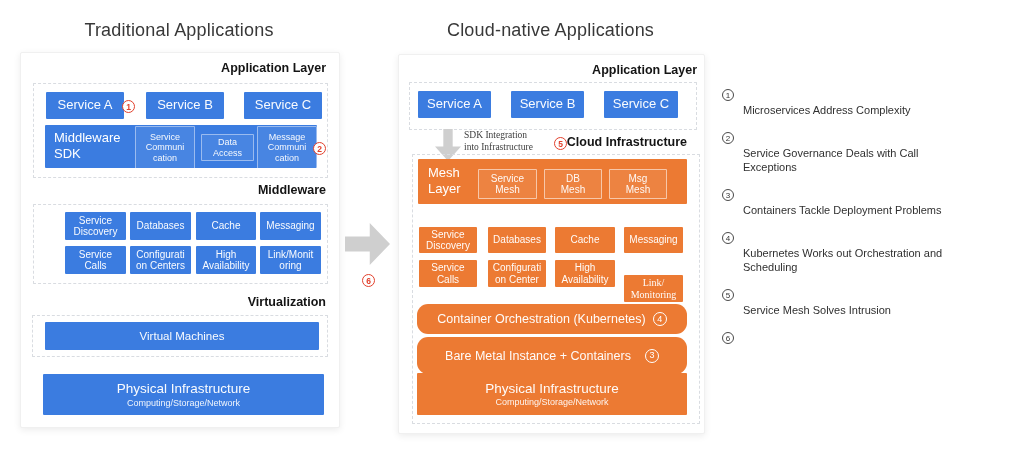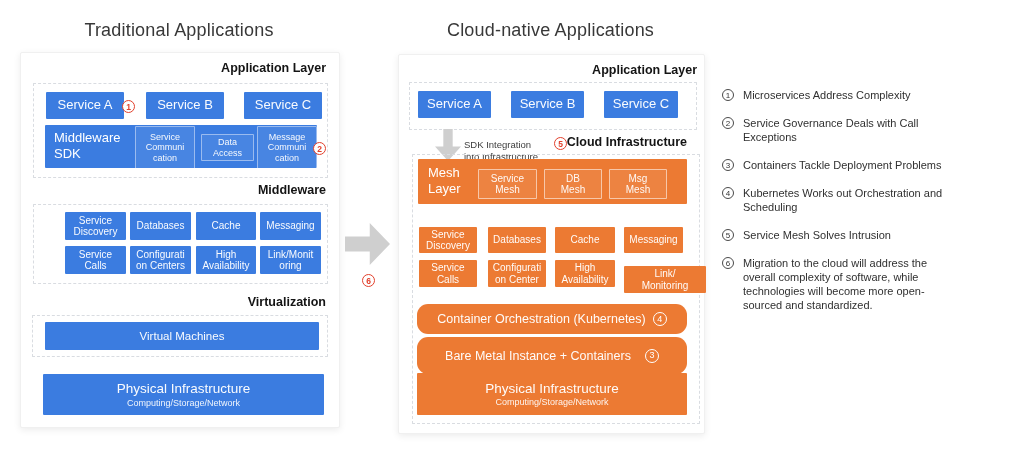--- a/index.html
+++ b/index.html
@@ -66,21 +66,21 @@
   .phys .t1{font-size:13.5px;}
   .phys .t2{font-size:9px;opacity:.95;}
   .vm{font-size:11.5px;}
   .notes{position:absolute;left:722px;top:88px;width:266px;}
   .note{display:flex;gap:9px;margin-bottom:14px;align-items:flex-start;}
   .note-num{
     flex:0 0 auto;width:12px;height:12px;margin-top:1px;border-radius:50%;
     border:1px solid #4a4a4a;color:#333;display:flex;align-items:center;justify-content:center;
     font-size:8px;box-sizing:border-box;
   }
-  .note-text{font-size:11px;line-height:14px;color:#303030;white-space:pre-line;}
+  .note-text{font-size:11px;line-height:14px;color:#303030;white-space:pre-line;margin-top:15px;}
 </style>
 </head>
 <body>
 
 <div id="stage">
 
   <div class="panel-title" style="left:20px;width:318px;">Traditional Applications</div>
   <div class="panel-title" style="left:398px;width:305px;">Cloud-native Applications</div>
 
   <div class="card" style="left:20px;top:52px;width:318px;height:374px;">
@@ -137,21 +137,21 @@
 
   <div class="card" style="left:398px;top:54px;width:305px;height:378px;">
     <div class="sec-label" style="top:8px;right:7px;">Application Layer</div>
 
     <div class="dashed" style="left:10px;top:27px;width:286px;height:46px;"></div>
     <div class="bluebox svc" style="left:19px;top:36px;width:73px;height:27px;">Service A</div>
     <div class="bluebox svc" style="left:112px;top:36px;width:73px;height:27px;">Service B</div>
     <div class="bluebox svc" style="left:205px;top:36px;width:74px;height:27px;">Service C</div>
 
     <div class="arrow-down" style="left:36px;top:74px;width:26px;height:32px;"></div>
-    <div class="sdk-note" style="left:65px;top:84px;width:100px;">SDK Integration
+    <div class="sdk-note" style="left:65px;top:75px;width:100px;font-family:Liberation Serif, serif;">SDK Integration
 into Infrastructure</div>
     <div class="badge" style="left:155px;top:82px;">5</div>
     <div class="sec-label" style="top:80px;right:17px;">Cloud Infrastructure</div>
 
     <div class="dashed" style="left:13px;top:99px;width:286px;height:268px;"></div>
 
     <div class="orangebox" style="left:19px;top:104px;width:269px;height:45px;justify-content:flex-start;text-decoration:underline;">
       <div class="mesh-label" style="left:10px;top:6px;">Mesh
 Layer</div>
       <div class="subbox" style="left:60px;top:10px;width:57px;height:28px;border-color:rgba(255,255,255,.55);font-size:10px;">Service
@@ -166,21 +166,21 @@
 Discovery</div>
     <div class="orangebox mw" style="left:89px;top:172px;width:58px;height:26px;">Databases</div>
     <div class="orangebox mw" style="left:156px;top:172px;width:60px;height:26px;">Cache</div>
     <div class="orangebox mw" style="left:225px;top:172px;width:59px;height:26px;">Messaging</div>
     <div class="orangebox mw" style="left:20px;top:205px;width:58px;height:27px;">Service
 Calls</div>
     <div class="orangebox mw" style="left:89px;top:205px;width:58px;height:27px;">Configurati
 on Center</div>
     <div class="orangebox mw" style="left:156px;top:205px;width:60px;height:27px;">High
 Availability</div>
-    <div class="orangebox mw" style="left:225px;top:211px;width:82px;height:27px;">Link/
+    <div class="orangebox mw" style="left:225px;top:220px;width:59px;height:27px;font-family:Liberation Serif, serif;">Link/
 Monitoring</div>
 
     <div class="orangebox bar" style="left:18px;top:249px;width:270px;height:30px;">
       <span>Container Orchestration (Kubernetes)</span>
       <span class="badge-white">4</span>
     </div>
     <div class="orangebox bar" style="left:18px;top:282px;width:270px;height:37px;text-align:right;">
       <span>Bare Metal Instance + Containers</span>
       <span class="badge-white" style="margin-left:14px;">3</span>
     </div>
@@ -208,20 +208,16 @@
       <span class="note-num">4</span>
       <span class="note-text">Kubernetes Works out Orchestration and
 Scheduling</span>
     </div>
     <div class="note">
       <span class="note-num">5</span>
       <span class="note-text">Service Mesh Solves Intrusion</span>
     </div>
     <div class="note">
       <span class="note-num">6</span>
-      <span class="note-text">Migration to the cloud will address the
-overall complexity of software, while
-technologies will become more open-
-sourced and standardized.</span>
     </div>
   </div>
 
 </div>
 
 </body></html>

